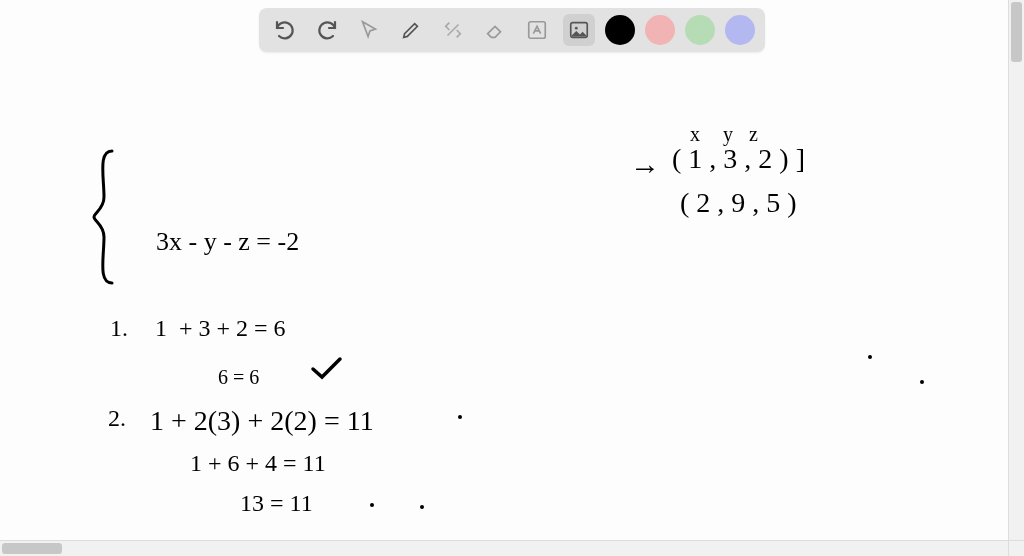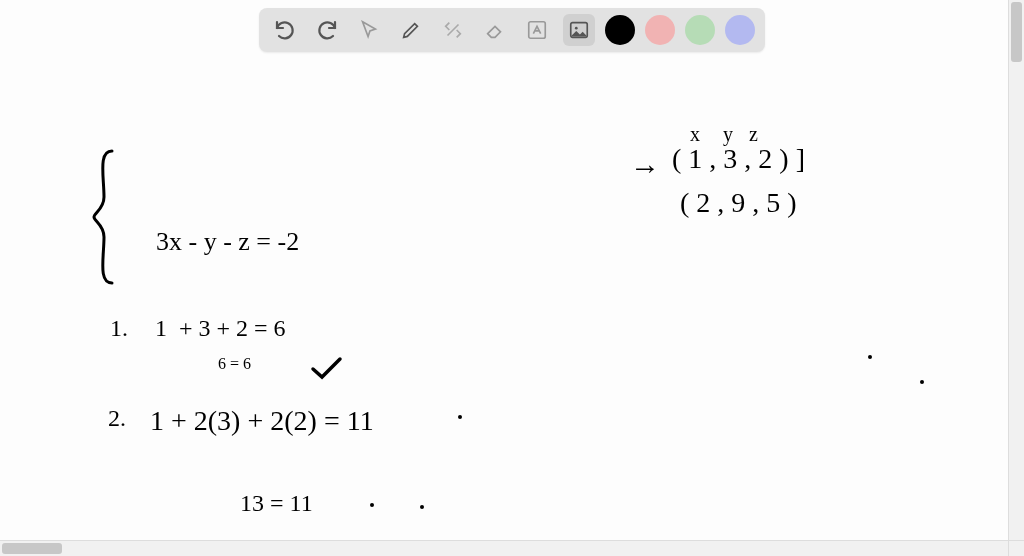--- a/index.html
+++ b/index.html
@@ -174,27 +174,28 @@
 
   <span class="hand" style="left:118px; top:172px; font-size:26px;margin-left:38px;">3x - y - z = -2</span>
 
   <span class="hand" style="left:630px; top:92px; font-size:30px;">→</span>
   <span class="hand" style="left:690px; top:68px; font-size:20px; letter-spacing:2px;">x   y  z</span>
   <span class="hand" style="left:672px; top:88px; font-size:28px;">( 1 , 3 , 2 ) ]</span>
   <span class="hand" style="left:680px; top:132px; font-size:28px;">( 2 , 9 , 5 )</span>
 
   <span class="hand" style="left:110px; top:260px; font-size:24px;">1.</span>
   <span class="hand" style="left:155px; top:260px; font-size:24px;">1  + 3 + 2 = 6</span>
-  <span class="hand" style="left:218px; top:300px; font-size:16px;">6 = 6</span>
+  <span class="hand" style="left:218px; top:311px; font-size:20px;">6 = 6</span>
   <svg class="checkmark" style="left:310px; top:300px;" width="34" height="28" viewBox="0 0 34 28">
     <path d="M3 14 L12 22 L30 4" fill="none" stroke="#000" stroke-width="3.5" stroke-linecap="round"></path>
   </svg>
 
   <span class="hand" style="left:108px; top:350px; font-size:24px;">2.</span>
   <span class="hand" style="left:150px; top:350px; font-size:28px;">1 + 2(3) + 2(2) = 11</span>
+  <span class="hand" style="left:190px; top:395px; font-size:24px;">1 + 6 + 4 = 11</span>
   <span class="hand" style="left:240px; top:435px; font-size:24px;">13 = 11</span>
 
   <div class="dots" style="left:458px; top:360px;"></div>
   <div class="dots" style="left:370px; top:448px;"></div>
   <div class="dots" style="left:420px; top:450px;"></div>
   <div class="dots" style="left:868px; top:300px;"></div>
   <div class="dots" style="left:920px; top:325px;"></div>
 </div>
 
 <div class="scrollbar-v">

